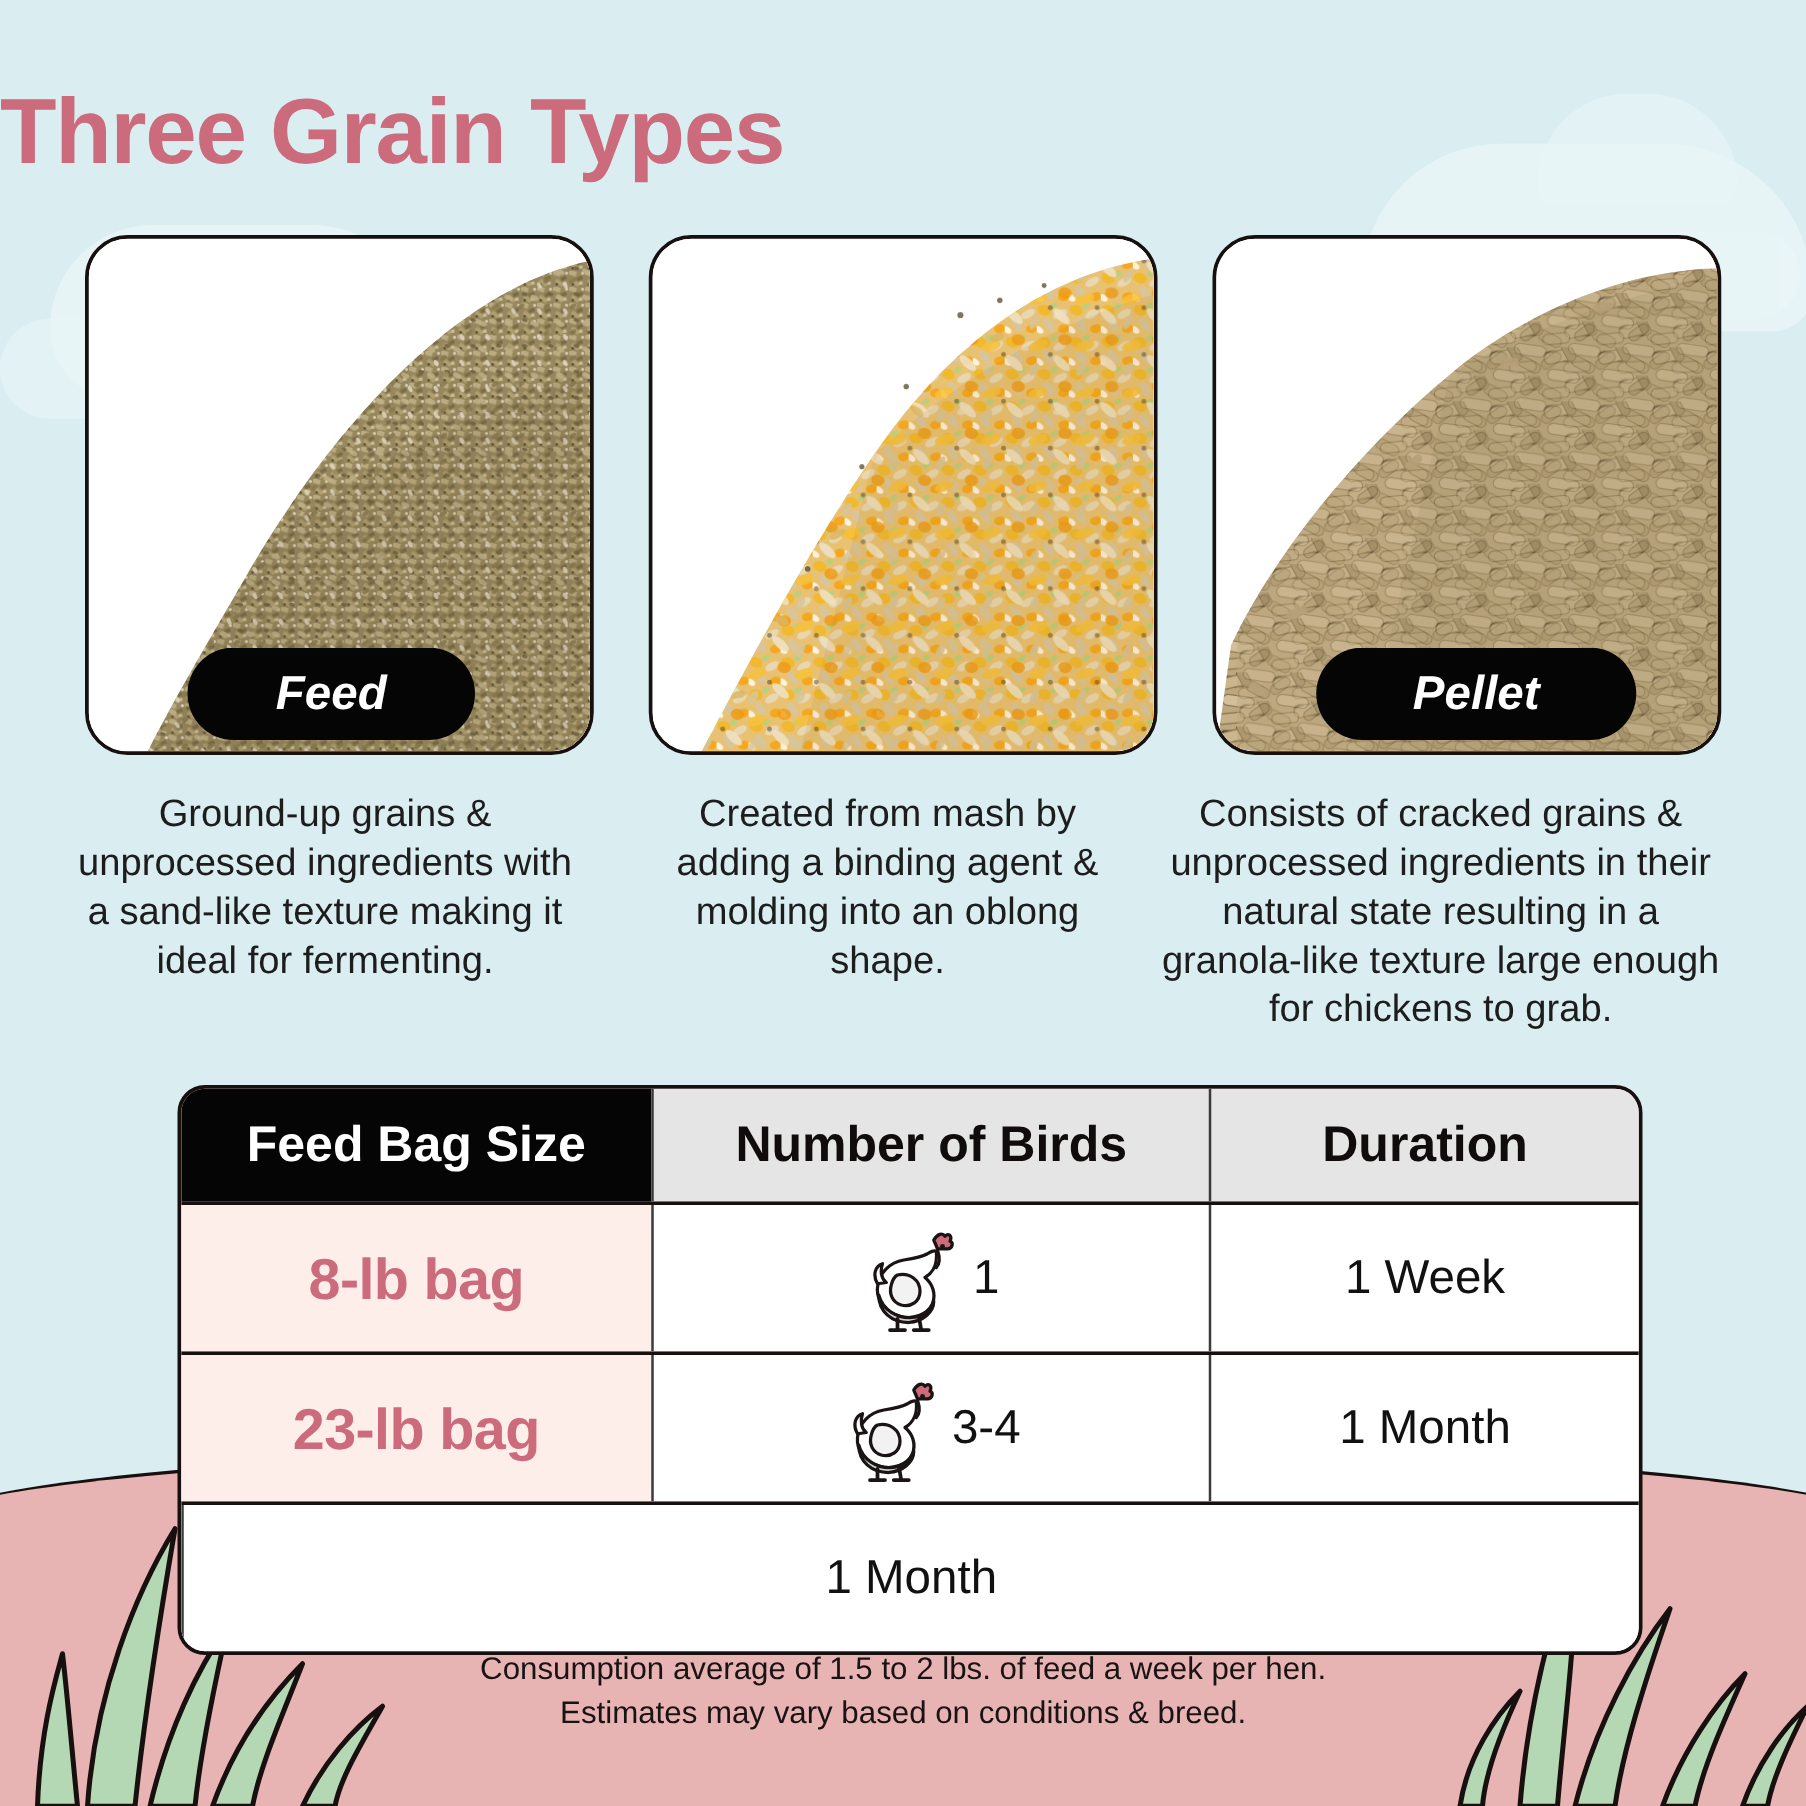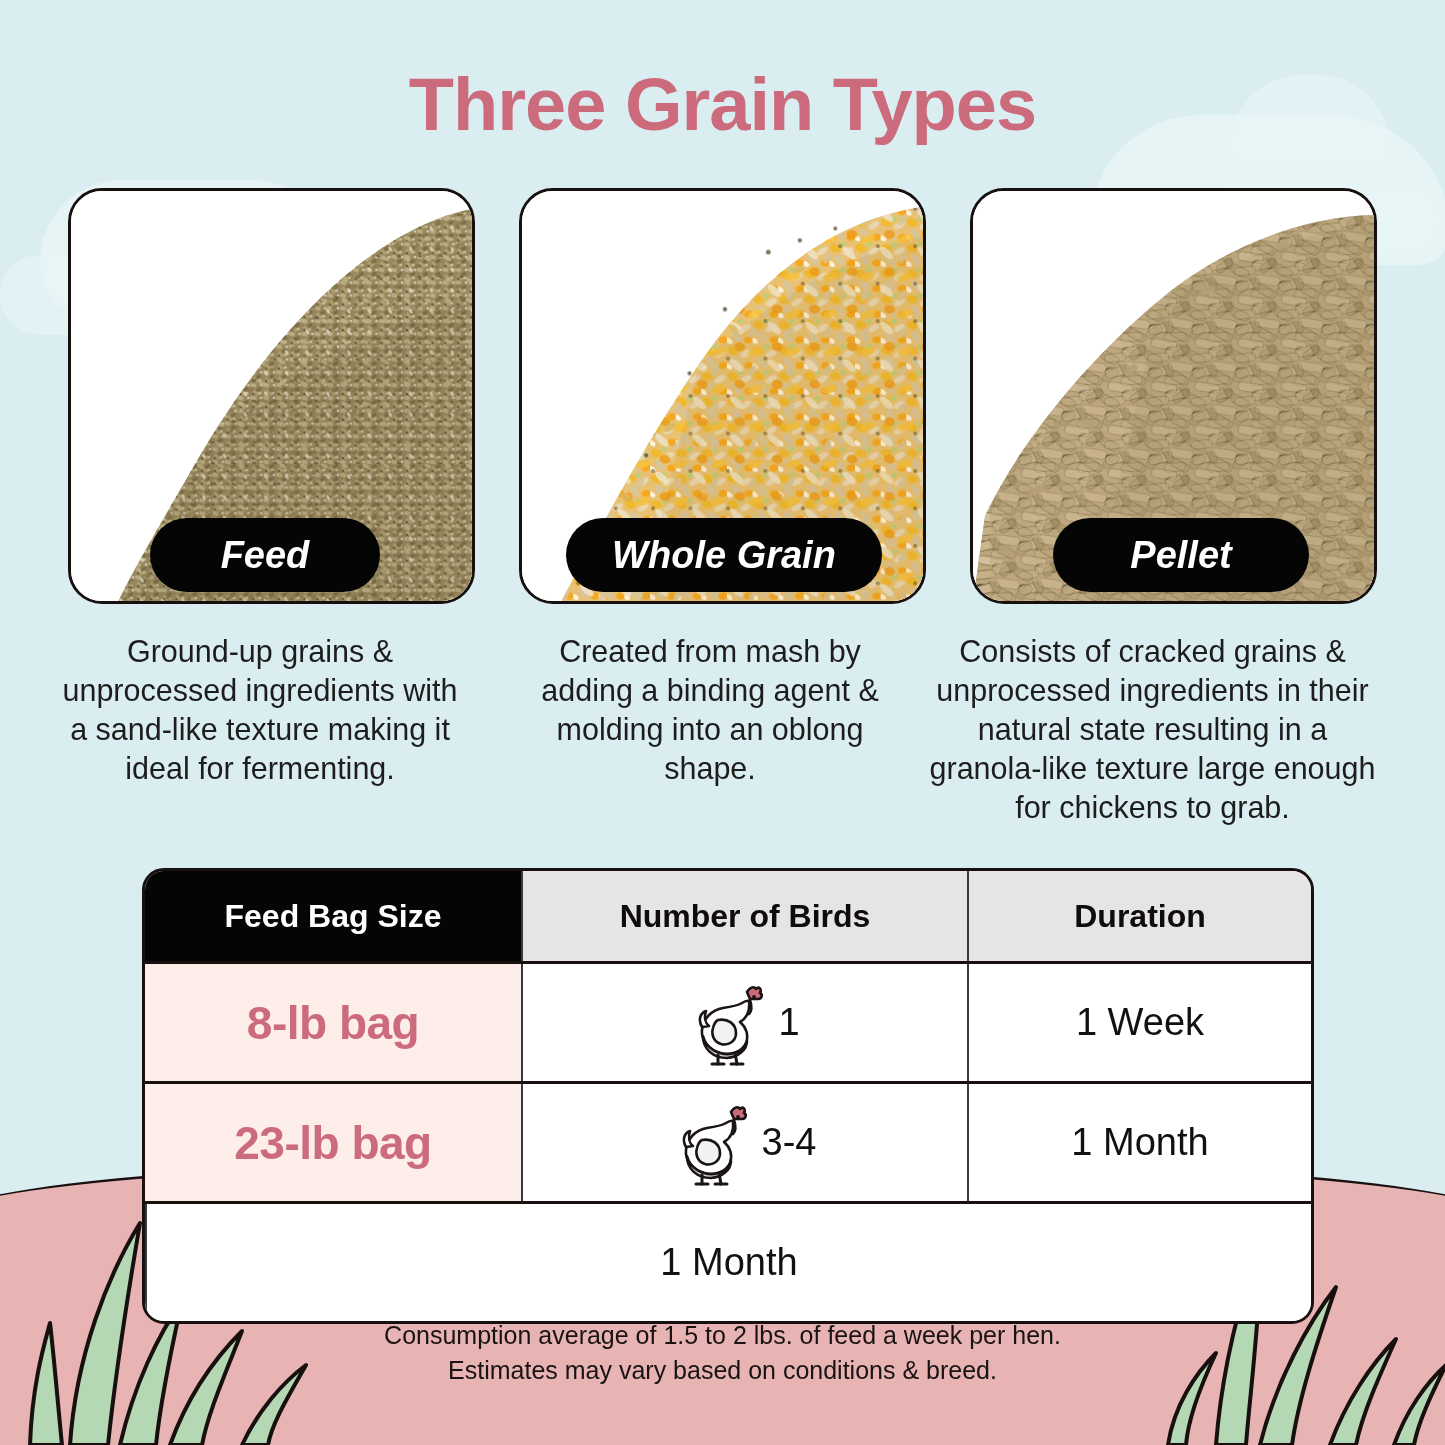--- a/index.html
+++ b/index.html
@@ -40,21 +40,20 @@
     border-top:4px solid #18100f;
     border-radius:55% 55% 0 0 / 70px 70px 0 0;
     z-index:2;
   }
   .grass { position:absolute; bottom:0; z-index:3; }
   .grass svg { display:block; }
 
   
   .title {
     position:absolute; left:0; right:0; top:62px;
-    text-align:center;
     font-size:74px;
     font-weight:700;
     letter-spacing:-1px;
     color:#cc6b7c;
     z-index:6;
   }
 
   
   .cards {
     position:absolute; top:188px; left:68px;
@@ -115,21 +114,21 @@
   }
   .trow { display:flex; }
   .trow + .trow { border-top:3px solid #17100f; }
   .tcell {
     display:flex; align-items:center; justify-content:center;
   }
   .c-size { width:376px; }
   .c-birds{ width:446px; border-left:2px solid #3a3a3a; }
   .c-dur  { flex:1;      border-left:2px solid #3a3a3a; }
 
-  .hrow .tcell { height:90px; font-size:32px; font-weight:700; }
+  .hrow .tcell { height:90px; font-size:40px; font-weight:700; }
   .hrow .c-size { background:#050505; color:#fff; border-left:none;}
   .hrow .c-birds, .hrow .c-dur { background:#e5e5e5; color:#100c0c;}
 
   .brow .tcell { height:117px; }
   .brow .c-size {
     background:#fdeeea;
     color:#cc6b7c;
     font-size:46px;
     font-weight:700;
     letter-spacing:-0.5px;
@@ -322,21 +321,20 @@
           <rect x="306" y="52" width="16" height="7" rx="3.5" transform="rotate(-8 314 55)"></rect>
           <rect x="26" y="362" width="17" height="7" rx="3.5" transform="rotate(30 34 365)"></rect>
         </g>
       </svg>
     </div>
   </div>
 </div>
 
 <div class="pill-wrap">
   <div class="pillbox" style="left:150px; width:230px;">Feed</div>
-  <div class="pillbox" style="left:566px; width:316px;">Whole Grain</div>
   <div class="pillbox" style="left:1053px; width:256px;">Pellet</div>
 </div>
 
 <div class="descs">
   <div class="desc d1">Ground-up grains &amp; unprocessed ingredients with a sand-like texture making it ideal for fermenting.</div>
   <div class="desc d3">Created from mash by adding a binding agent &amp; molding into an oblong shape.</div>
   <div class="desc d2">Consists of cracked grains &amp; unprocessed ingredients in their natural state resulting in a granola-like texture large enough for chickens to grab.</div>
 </div>
 
 <div class="table-wrap">

